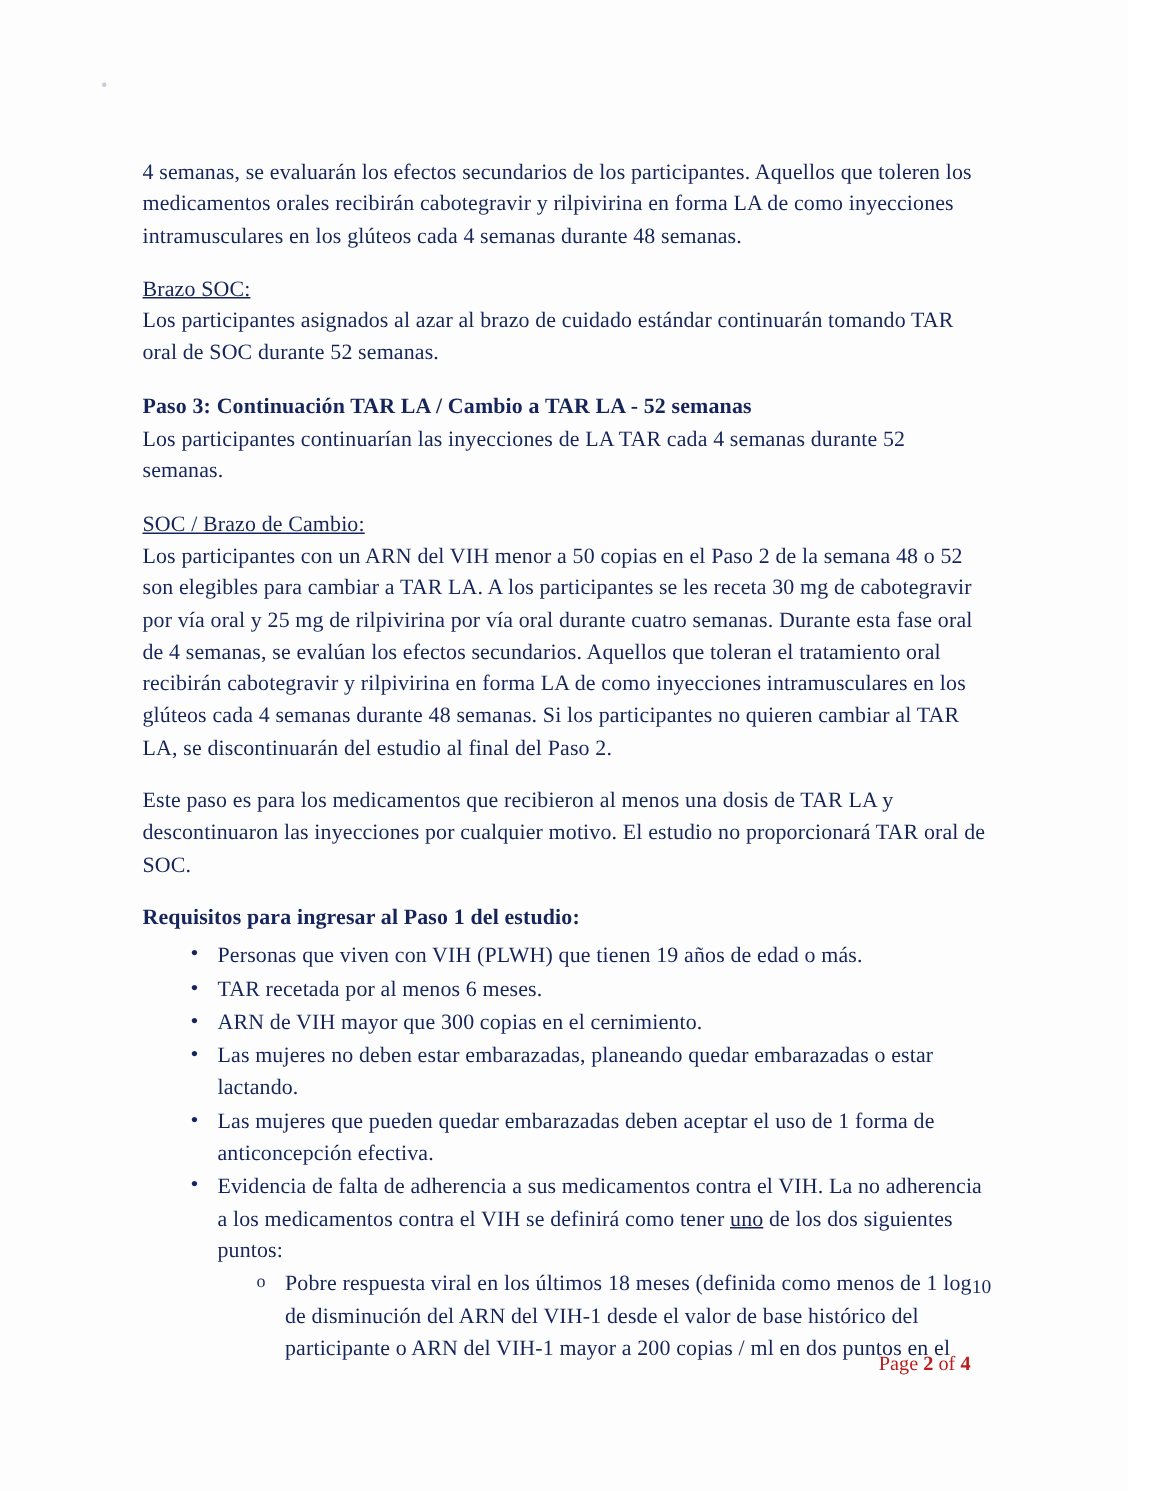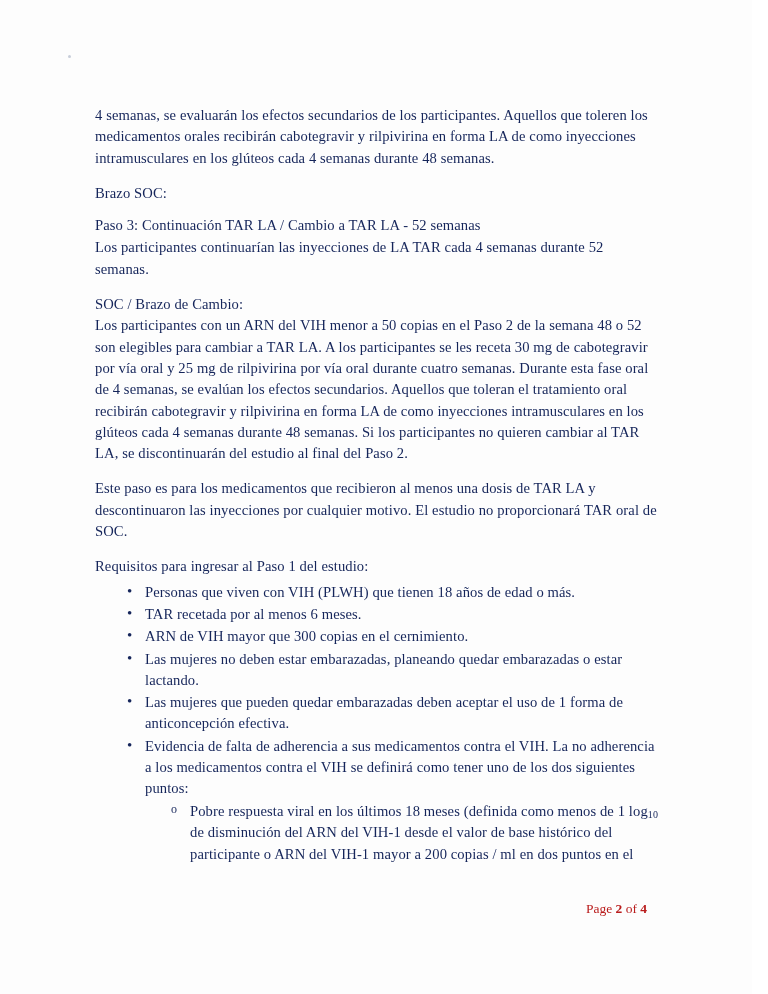--- a/index.html
+++ b/index.html
@@ -44,23 +44,24 @@
   p {
     margin: 0;
   }
   .para {
     margin-bottom: 3px;
   }
   .gap {
     height: 11px;
   }
   .underline {
+    text-decoration: underline;
   }
   .heading {
-    font-weight: normal;
+    font-weight: bold;
     margin-bottom: 1px;
   }
   ul.bullets {
     list-style: none;
     margin: 4px 0 0 0;
     padding: 0;
   }
   ul.bullets > li {
     position: relative;
     padding-left: 50px;
@@ -94,59 +95,60 @@
     position: absolute;
     right: 105px;
     bottom: 77px;
     font-size: 13.5px;
     color: #b91c1c;
   }
   .footer .num {
     font-weight: bold;
   }
   sub {
-    font-size: 10px;
+    font-size: 13px;
     vertical-align: -2px;
   }
 </style>
 </head>
 <body>
 
 <div class="page">
 
   <div class="speck"></div>
 
   <div class="content">
 
     <p class="para">4 semanas, se evaluarán los efectos secundarios de los participantes. Aquellos que toleren los medicamentos orales recibirán cabotegravir y rilpivirina en forma LA de como inyecciones intramusculares en los glúteos cada 4 semanas durante 48 semanas.</p>
 
     <div class="gap"></div>
 
     <p class="underline">Brazo SOC:</p>
+    <p class="para">Los participantes asignados al azar al brazo de cuidado estándar continuarán tomando TAR oral de SOC durante 52 semanas.</p>
 
     <div class="gap"></div>
 
     <p class="heading">Paso 3: Continuación TAR LA / Cambio a TAR LA - 52 semanas</p>
     <p class="para">Los participantes continuarían las inyecciones de LA TAR cada 4 semanas durante 52 semanas.</p>
 
     <div class="gap"></div>
 
     <p class="underline">SOC / Brazo de Cambio:</p>
     <p class="para">Los participantes con un ARN del VIH menor a 50 copias en el Paso 2 de la semana 48 o 52 son elegibles para cambiar a TAR LA. A los participantes se les receta 30 mg de cabotegravir por vía oral y 25 mg de rilpivirina por vía oral durante cuatro semanas. Durante esta fase oral de 4 semanas, se evalúan los efectos secundarios. Aquellos que toleran el tratamiento oral recibirán cabotegravir y rilpivirina en forma LA de como inyecciones intramusculares en los glúteos cada 4 semanas durante 48 semanas. Si los participantes no quieren cambiar al TAR LA, se discontinuarán del estudio al final del Paso 2.</p>
 
     <div class="gap"></div>
 
     <p class="para">Este paso es para los medicamentos que recibieron al menos una dosis de TAR LA y descontinuaron las inyecciones por cualquier motivo. El estudio no proporcionará TAR oral de SOC.</p>
 
     <div class="gap"></div>
 
     <p class="heading">Requisitos para ingresar al Paso 1 del estudio:</p>
 
     <ul class="bullets">
-      <li>Personas que viven con VIH (PLWH) que tienen 18 años de edad o más.</li>
+      <li>Personas que viven con VIH (PLWH) que tienen 19 años de edad o más.</li>
       <li>TAR recetada por al menos 6 meses.</li>
       <li>ARN de VIH mayor que 300 copias en el cernimiento.</li>
       <li>Las mujeres no deben estar embarazadas, planeando quedar embarazadas o estar lactando.</li>
       <li>Las mujeres que pueden quedar embarazadas deben aceptar el uso de 1 forma de anticoncepción efectiva.</li>
       <li>
         <span>Evidencia de falta de adherencia a sus medicamentos contra el VIH. La no adherencia a los medicamentos contra el VIH se definirá como tener </span><span class="underline">uno</span><span> de los dos siguientes puntos:</span>
         <ul class="sub">
           <li>
             <span>Pobre respuesta viral en los últimos 18 meses (definida como menos de 1 log</span><sub>10</sub><span> de disminución del ARN del VIH-1 desde el valor de base histórico del participante o ARN del VIH-1 mayor a 200 copias / ml en dos puntos en el</span>
           </li>

